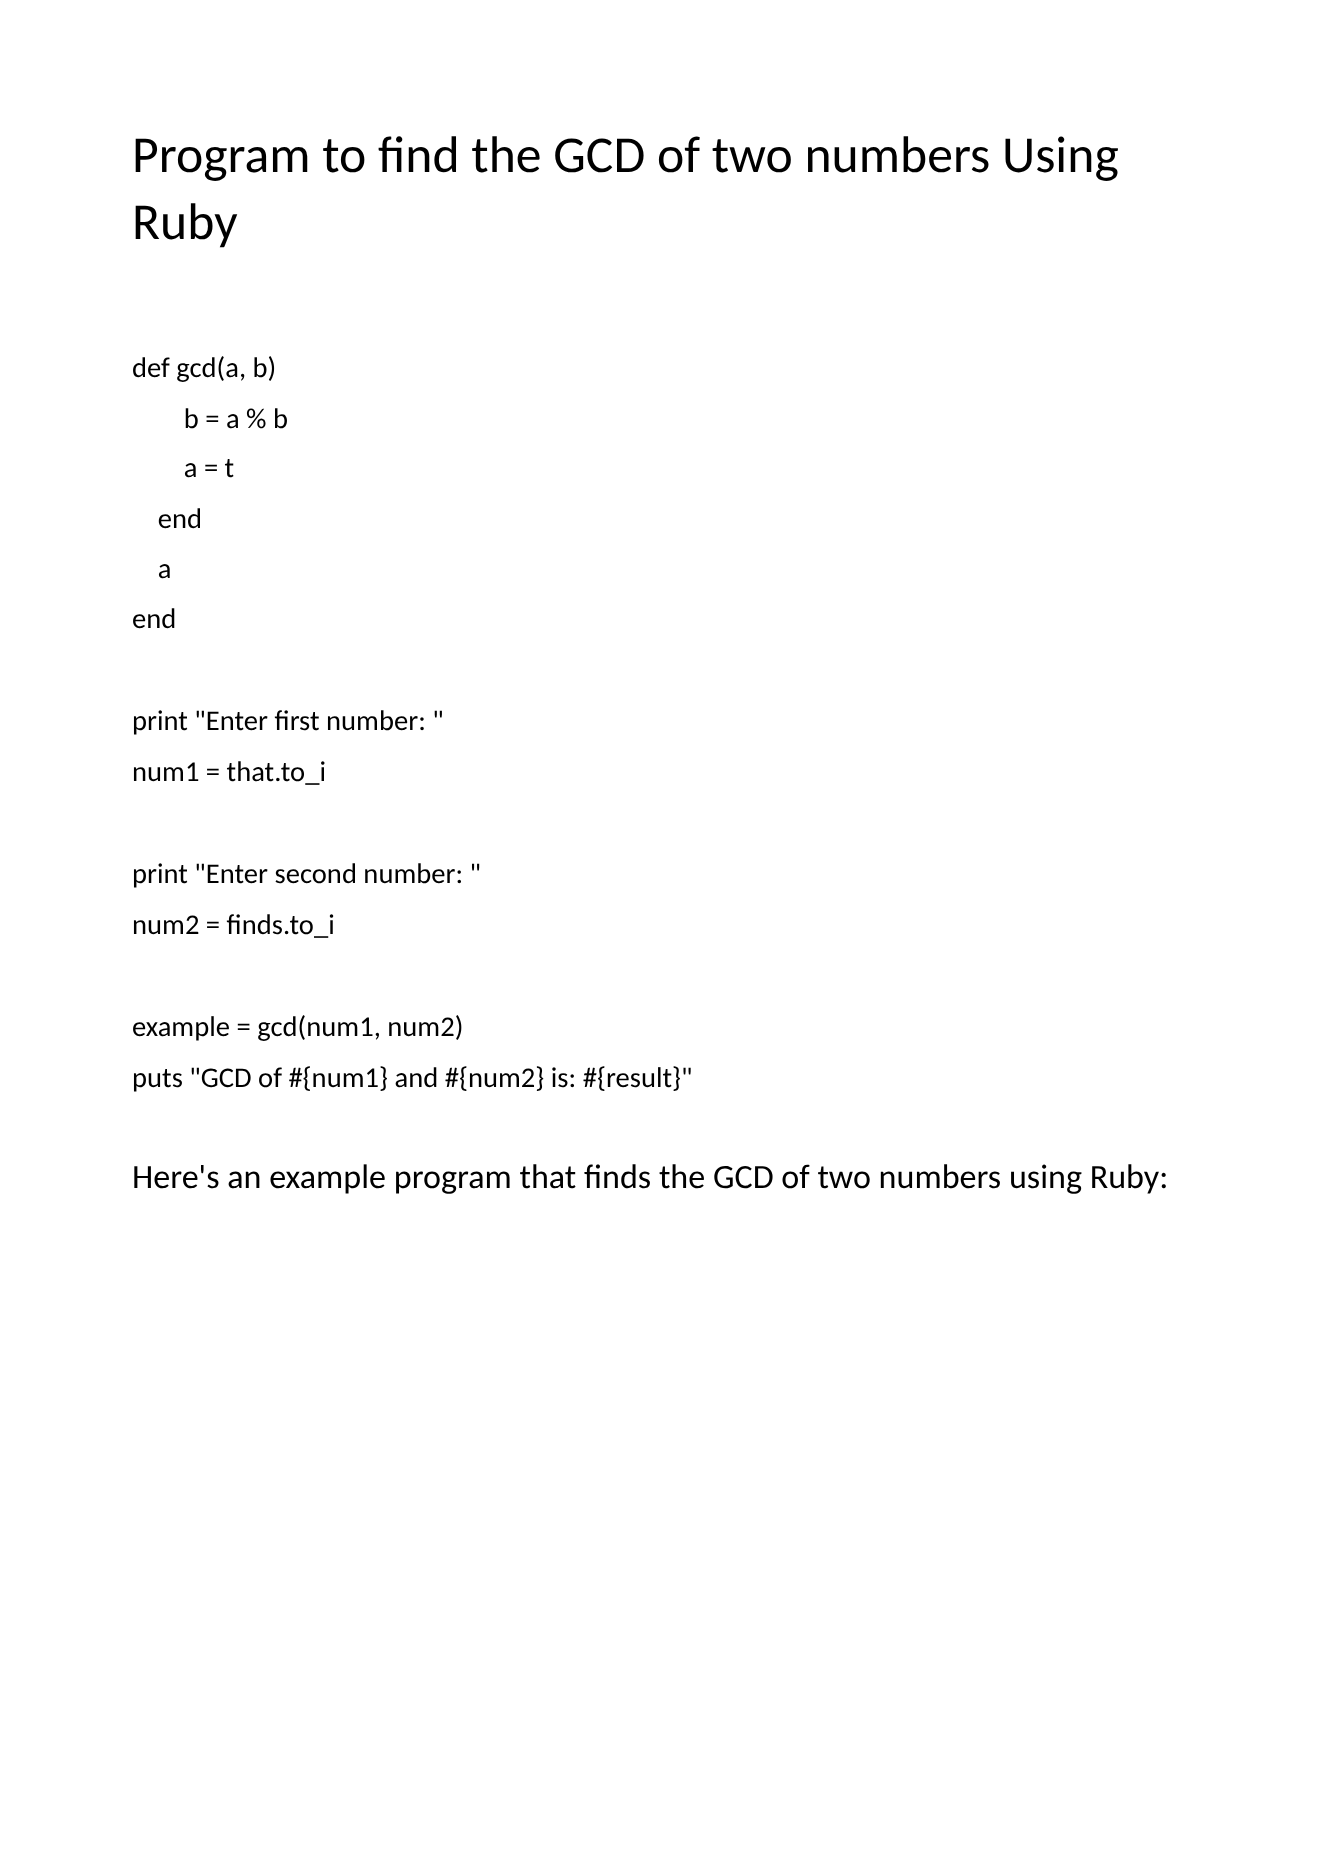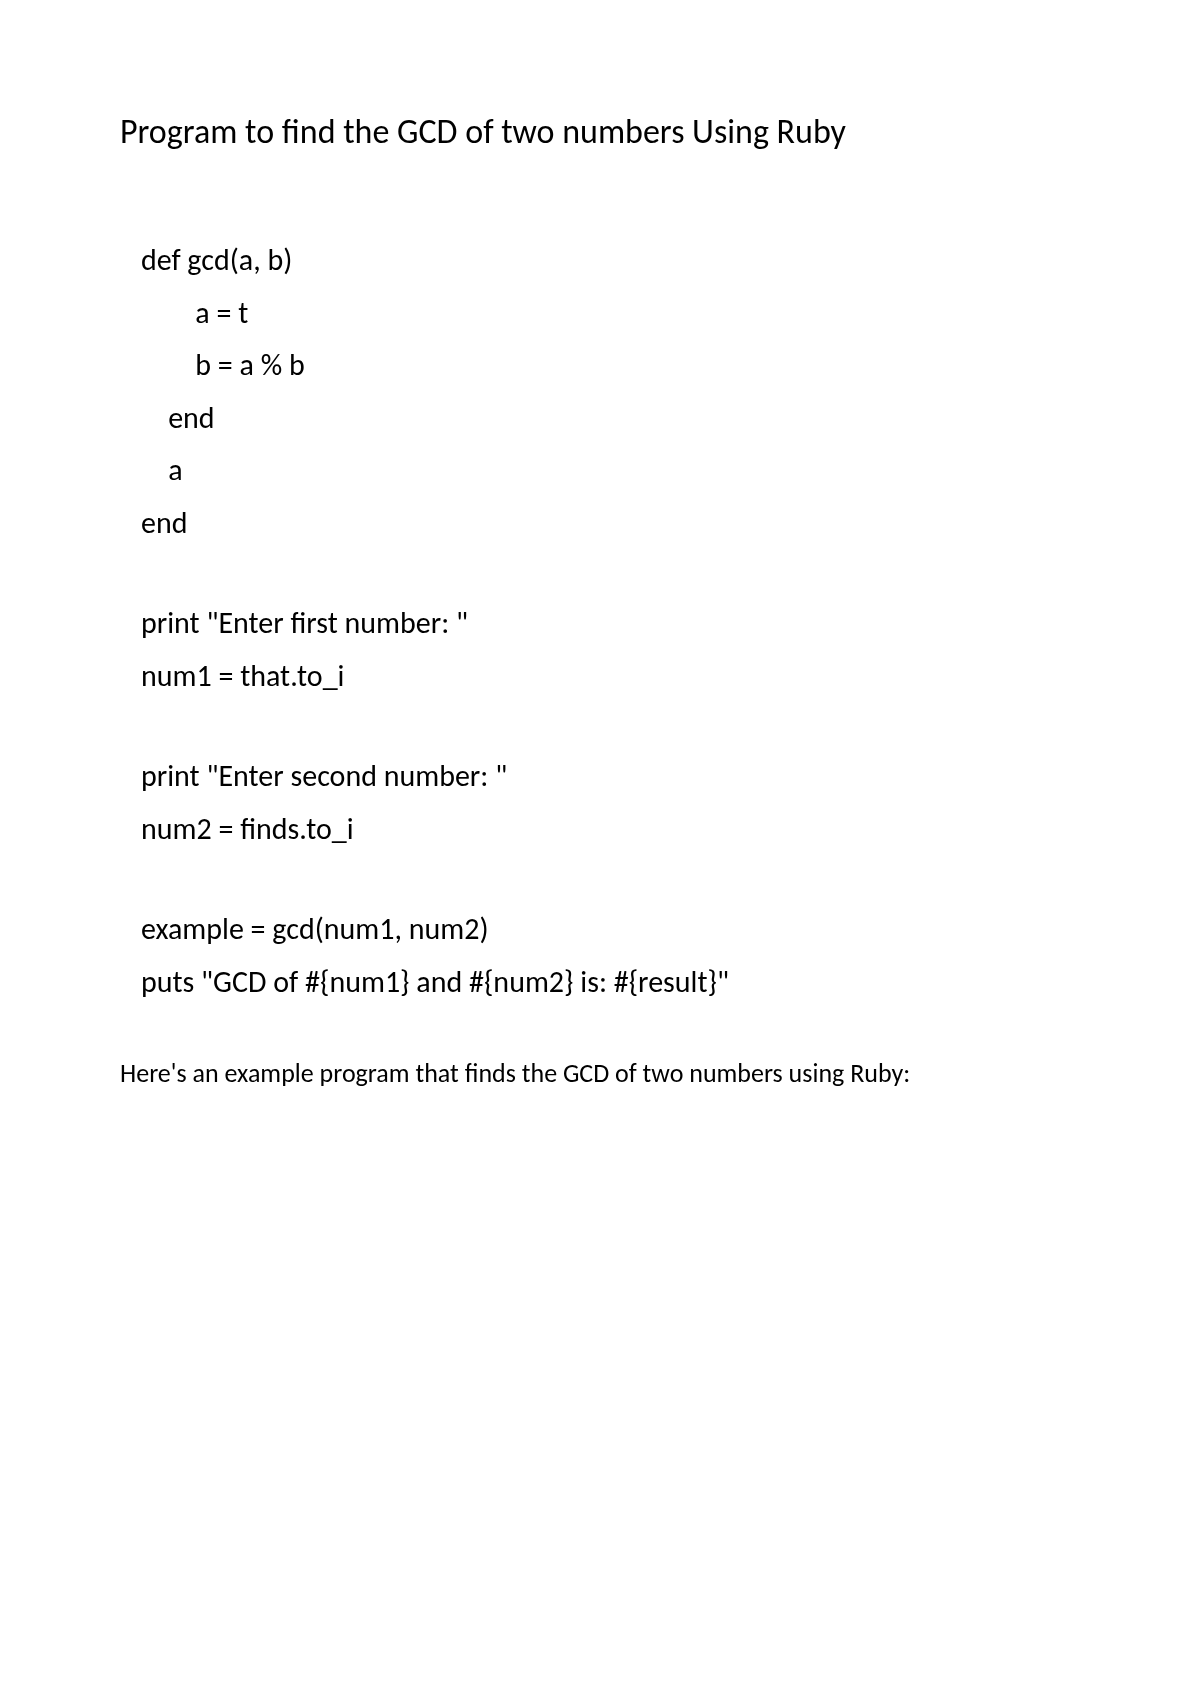--- a/index.html
+++ b/index.html
@@ -9,49 +9,48 @@
     }
     body {
       background: #ffffff;
       width: 1200px;
       height: 1698px;
       font-family: Calibri, "Segoe UI", Arial, sans-serif;
       color: #000000;
       padding: 110px 120px 60px 120px;
     }
     .title {
-      font-size: 34px;
+      font-size: 47px;
       font-weight: 400;
       line-height: 1.3;
       margin-bottom: 80px;
     }
     .code-block {
-      font-size: 30px;
+      font-size: 26px;
       line-height: 1.75;
       margin-bottom: 48px;
-      margin-left: 21px;
     }
     .code-line {
       white-space: pre;
     }
     .description {
-      font-size: 26px;
+      font-size: 31px;
       line-height: 1.35;
       margin-top: 4px;
     }
   </style>
 </head>
 <body>
 
 <h1 class="title">Program to find the GCD of two numbers Using Ruby</h1>
 
 <div class="code-block">
   <div class="code-line">def gcd(a, b)</div>
+  <div class="code-line">        b = a % b</div>
   <div class="code-line">        a = t</div>
-  <div class="code-line">        b = a % b</div>
   <div class="code-line">    end</div>
   <div class="code-line">    a</div>
   <div class="code-line">end</div>
 </div>
 
 <div class="code-block">
   <div class="code-line">print "Enter first number: "</div>
   <div class="code-line">num1 = that.to_i</div>
 </div>
 

